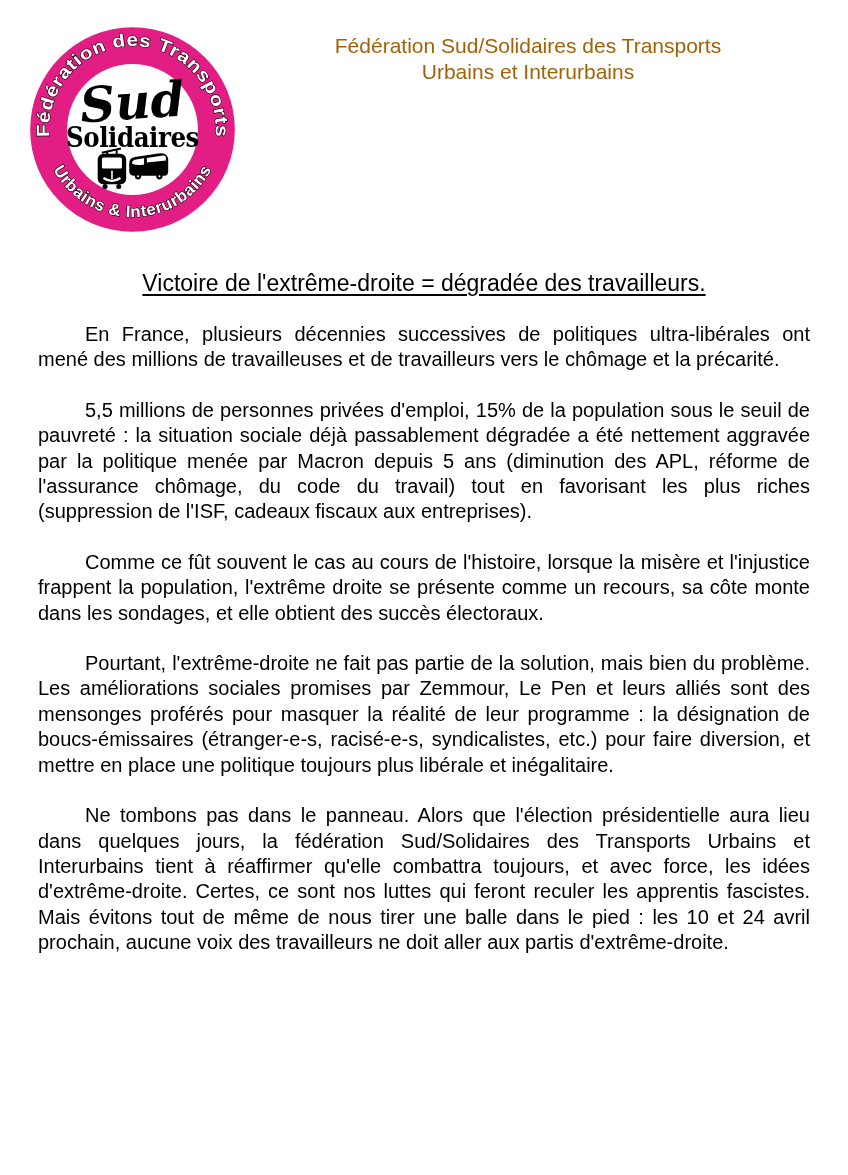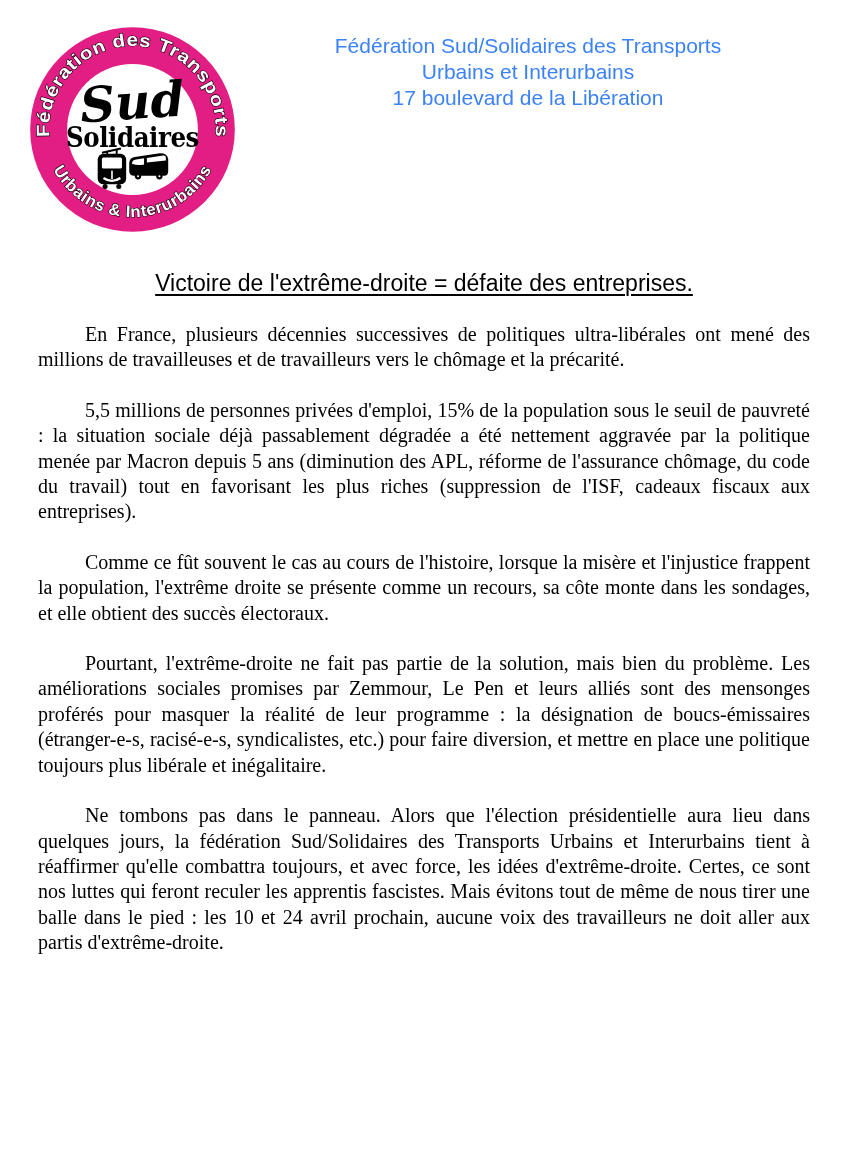--- a/index.html
+++ b/index.html
@@ -55,42 +55,41 @@
     fill: #000000;
   }
   .contact {
     position: absolute;
     left: 212px;
     right: 4px;
     top: 33px;
     text-align: center;
     font-size: 21px;
     line-height: 26.2px;
-    color: #3b82f6;
+    color: #a16207;
   }
   main {
     padding: 0 38px;
   }
   .doc-title {
     margin: 28px 0 24px 0;
     text-align: center;
     font-size: 23px;
     font-weight: normal;
     line-height: 30px;
     text-decoration: underline;
     text-decoration-thickness: 1.5px;
     text-underline-offset: 3px;
   }
   .doc-par {
     margin: 0 0 25px 0;
     font-size: 20px;
     line-height: 25.4px;
     text-align: justify;
     text-indent: 47px;
-    font-family: Liberation Serif, serif;
   }
 </style>
 </head>
 <body>
 
 <div class="page">
 
   <header class="header">
 
     <div class="logo">
@@ -132,27 +131,26 @@
           <circle cx="33.5" cy="26.5" r="3.4" fill="#000"></circle>
           <circle cx="10.5" cy="26.5" r="1.1" fill="#fff"></circle>
           <circle cx="33.5" cy="26.5" r="1.1" fill="#fff"></circle>
         </g>
       </svg>
     </div>
 
     <div class="contact">
       <div>Fédération Sud/Solidaires des Transports</div>
       <div>Urbains et Interurbains</div>
-      <div>17 boulevard de la Libération</div>
     </div>
 
   </header>
 
   <main>
-    <h1 class="doc-title">Victoire de l'extrême-droite = défaite des entreprises.</h1>
+    <h1 class="doc-title">Victoire de l'extrême-droite = dégradée des travailleurs.</h1>
     <p class="doc-par">En France, plusieurs décennies successives de politiques ultra-libérales ont mené des millions de travailleuses et de travailleurs vers le chômage et la précarité.</p>
     <p class="doc-par">5,5 millions de personnes privées d'emploi, 15% de la population sous le seuil de pauvreté : la situation sociale déjà passablement dégradée a été nettement aggravée par la politique menée par Macron depuis 5 ans (diminution des APL, réforme de l'assurance chômage, du code du travail) tout en favorisant les plus riches (suppression de l'ISF, cadeaux fiscaux aux entreprises).</p>
     <p class="doc-par">Comme ce fût souvent le cas au cours de l'histoire, lorsque la misère et l'injustice frappent la population, l'extrême droite se présente comme un recours, sa côte monte dans les sondages, et elle obtient des succès électoraux.</p>
     <p class="doc-par">Pourtant, l'extrême-droite ne fait pas partie de la solution, mais bien du problème. Les améliorations sociales promises par Zemmour, Le Pen et leurs alliés sont des mensonges proférés pour masquer la réalité de leur programme : la désignation de boucs-émissaires (étranger-e-s, racisé-e-s, syndicalistes, etc.) pour faire diversion, et mettre en place une politique toujours plus libérale et inégalitaire.</p>
     <p class="doc-par">Ne tombons pas dans le panneau. Alors que l'élection présidentielle aura lieu dans quelques jours, la fédération Sud/Solidaires des Transports Urbains et Interurbains tient à réaffirmer qu'elle combattra toujours, et avec force, les idées d'extrême-droite. Certes, ce sont nos luttes qui feront reculer les apprentis fascistes. Mais évitons tout de même de nous tirer une balle dans le pied : les 10 et 24 avril prochain, aucune voix des travailleurs ne doit aller aux partis d'extrême-droite.</p>
   </main>
 
 </div>
 
 </body></html>

